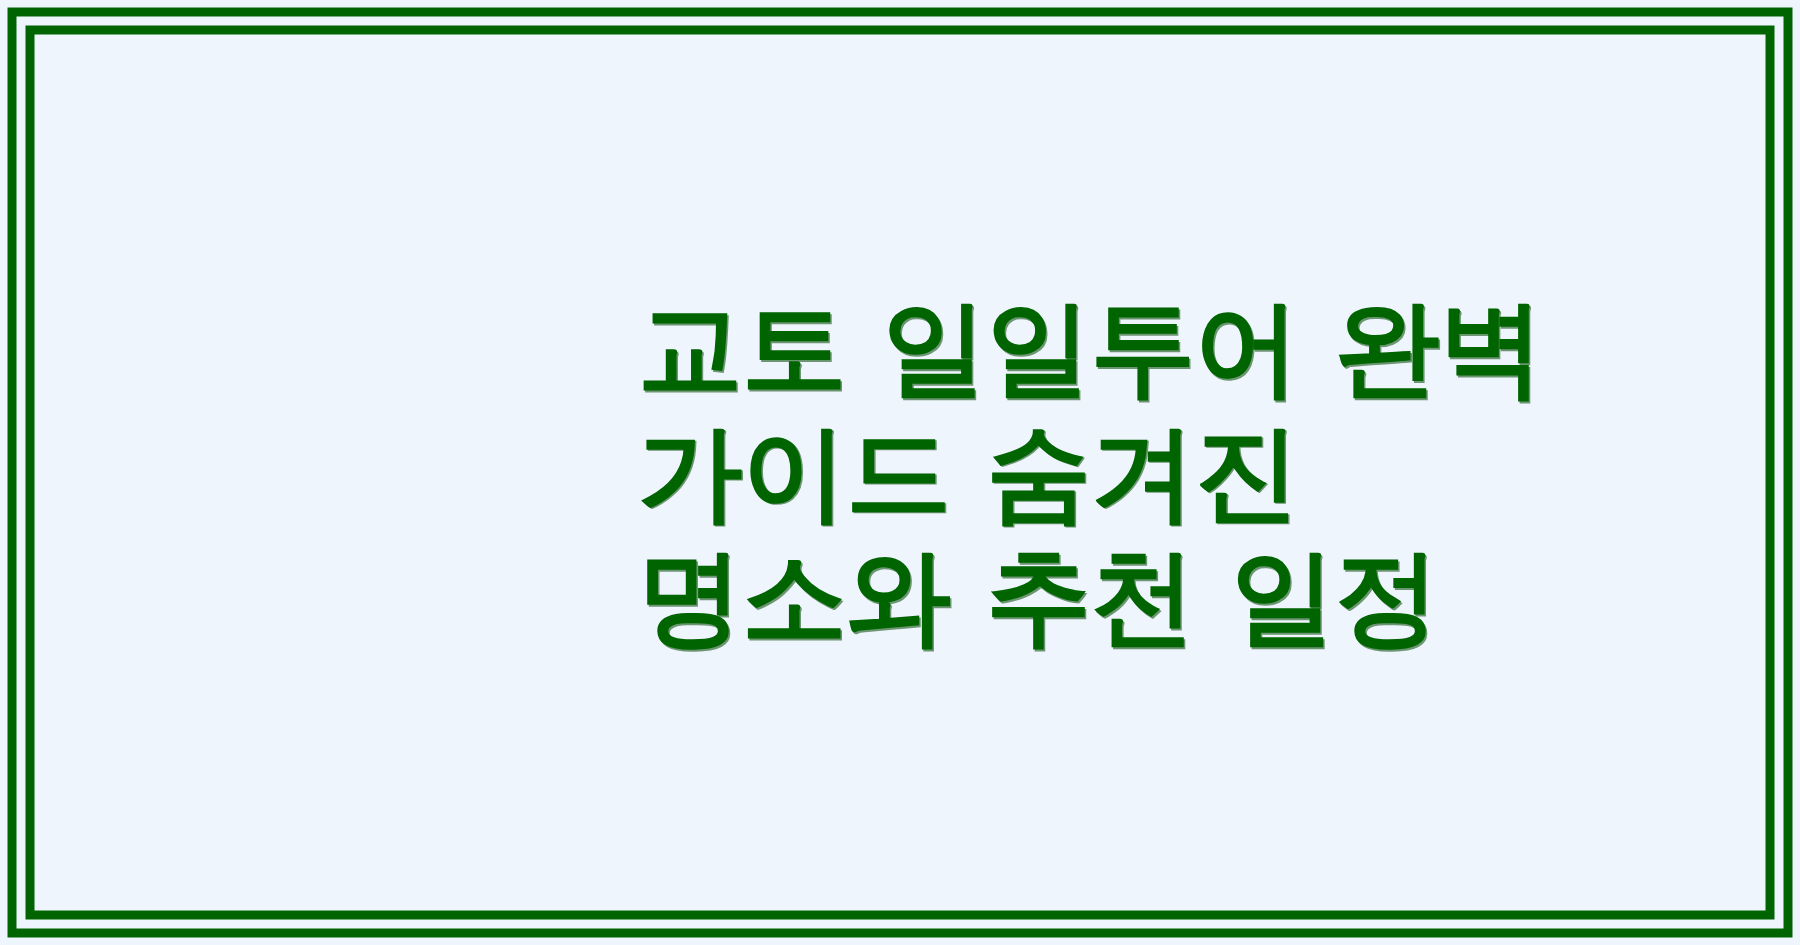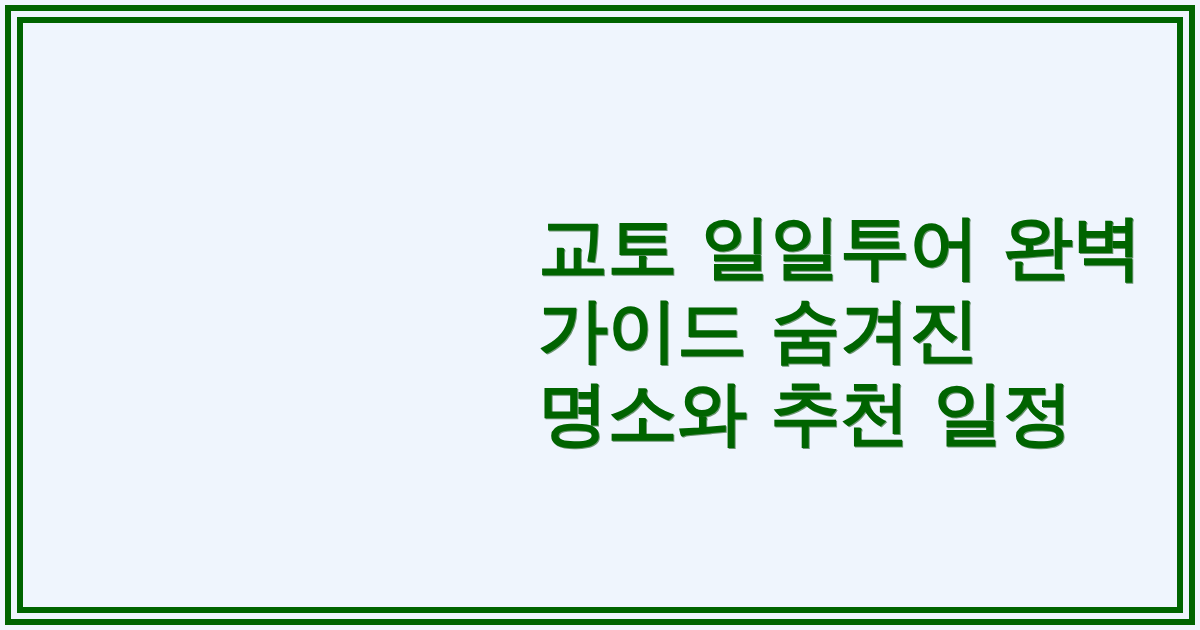--- a/index.html
+++ b/index.html
@@ -41,26 +41,26 @@
     width: 1166px;
     height: 596px;
     box-sizing: border-box;
     border: 6px solid #006400;
     pointer-events: none;
   }
 
   #content {
     position: absolute;
     left: 23px;
-    top: 38px;
+    top: 23px;
     width: 1154px;
     height: 584px;
     display: flex;
     align-items: center;
-    justify-content: flex-end;
+    justify-content: center;
     box-sizing: border-box;
     padding-left: 28px;
   }
 
   #headline {
     margin: 0;
     padding: 0 0 0 261px;
     width: 100%;
     box-sizing: border-box;
     font-family: "DejaVu Sans", "Liberation Sans", sans-serif;

